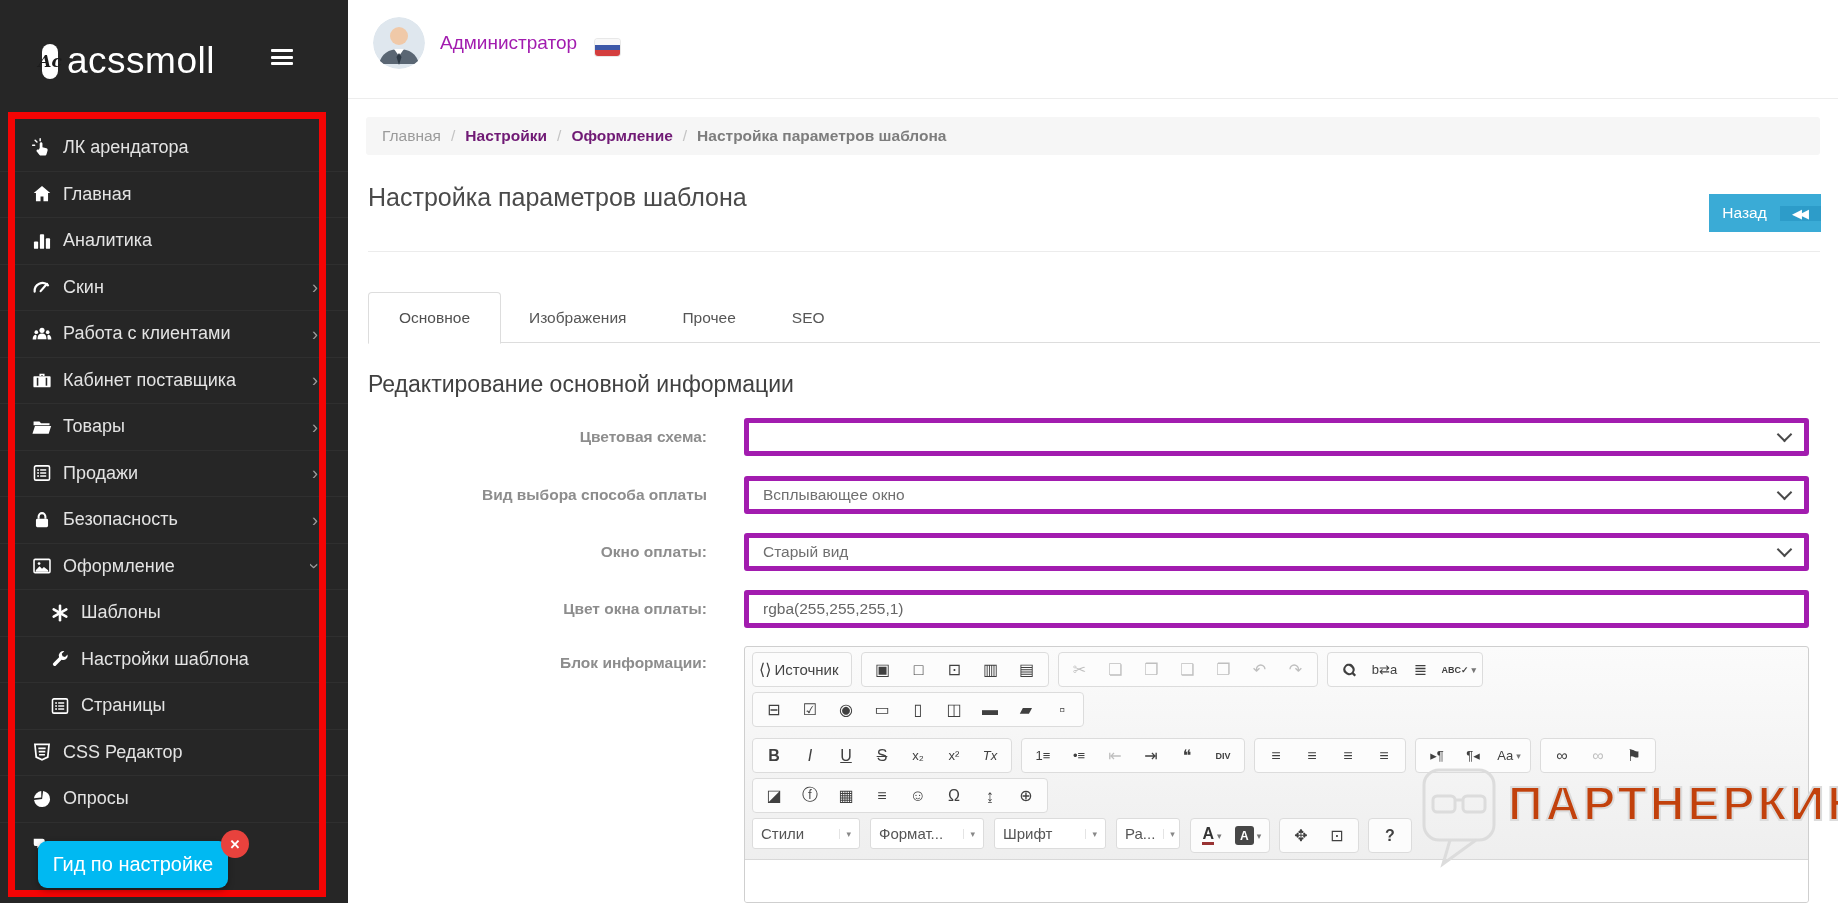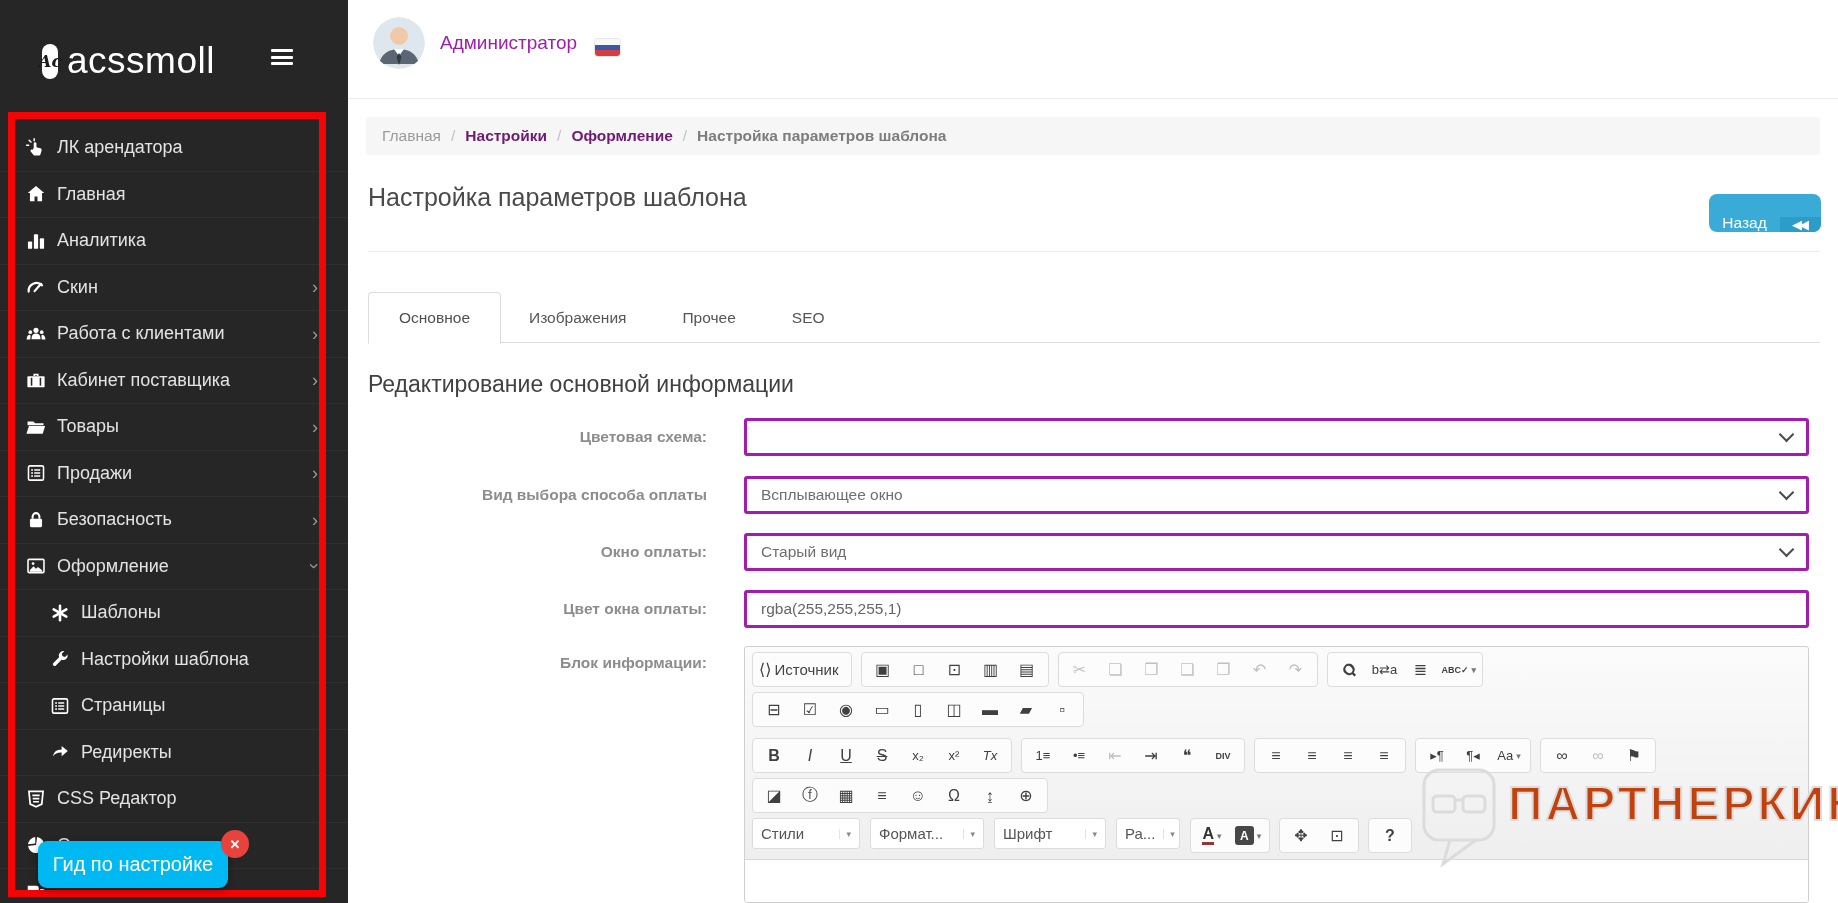--- a/index.html
+++ b/index.html
@@ -9,21 +9,21 @@
   
   .sidebar{position:absolute;left:0;top:0;width:348px;height:903px;background:#262626}
   .logo{position:absolute;left:42px;top:40px;display:flex;align-items:center;cursor:pointer}
   .logo-badge{width:16px;height:35px;background:#fff;border-radius:9px;display:flex;align-items:center;
       justify-content:center;font-family:"DejaVu Serif",serif;font-style:italic;font-weight:bold;
       font-size:17px;color:#1c1c1c}
   .brand{color:#fff;font-size:37px;margin-left:9px;font-weight:400;letter-spacing:.5px}
   .burger{position:absolute;left:271px;top:49px;width:22px;cursor:pointer}
   .burger i{display:block;height:3px;background:#fff;border-radius:1px;margin-bottom:3.5px}
   .menu{position:absolute;left:0;top:125px;width:100%}
-  .mi{height:45.5px;display:flex;align-items:center;padding-left:24px;cursor:pointer;
+  .mi{height:45.5px;display:flex;align-items:center;padding-left:30px;cursor:pointer;
       border-top:1px solid rgba(255,255,255,.045)}
   .mi:first-child{border-top:none}
   .mi .ic{width:24px;height:24px;margin-right:9px;display:flex;align-items:center;justify-content:center;flex:none}
   .mi .lb{color:#e3e3e3;font-size:18px;white-space:nowrap}
   .mi.sub{padding-left:48px}
   .chev{margin-left:auto;margin-right:30px;color:#9a9a9a;font-size:18px;line-height:1}
   .chev.down{transform:rotate(90deg)}
   .red-frame{position:absolute;left:8px;top:112px;width:318px;height:785px;box-sizing:border-box;
       border:7px solid #f40404;pointer-events:none;z-index:6}
   .guide-btn{position:absolute;left:38px;top:841px;width:190px;height:47px;background:#00b9f2;border:none;
@@ -45,37 +45,37 @@
 
   .breadcrumbs{position:absolute;left:18px;top:117px;width:1454px;height:38px;background:#f6f6f6;border-radius:3px;
       display:flex;align-items:center;padding-left:16px;box-sizing:border-box;font-size:15.5px;white-space:nowrap}
   .crumb{color:#9b9b9b;cursor:pointer}
   .crumb.strong{color:#701a75;font-weight:bold}
   .crumb.last{color:#7d7d7d;font-weight:bold;cursor:default}
   .crumb-sep{color:#c3c3c3;margin:0 10px}
 
   .page-title{position:absolute;left:20px;top:183px;font-size:25px;color:#4a4a4a}
   .back-btn{position:absolute;left:1361px;top:194px;width:112px;height:38px;background:#3aabd6;border:none;
-      border-radius:8px;color:#fff;font-size:15.5px;display:flex;align-items:flex-end;cursor:pointer;padding:0;
+      border-radius:0;color:#fff;font-size:15.5px;display:flex;align-items:center;cursor:pointer;padding:0;
       overflow:hidden;font-family:inherit}
   .back-label{flex:1;display:flex;align-items:center;justify-content:center}
   .back-ic{width:38px;background:#2d9cc9;display:flex;align-items:center;justify-content:center;
       font-size:13px;letter-spacing:-3px;padding-right:3px}
   .title-divider{position:absolute;left:20px;top:251px;width:1452px;height:1px;background:#ececec}
 
   .tabs{position:absolute;left:20px;top:292px;height:51px;display:flex;align-items:stretch;z-index:2}
   .tab{padding:0 28px;font-size:15.5px;color:#565656;cursor:pointer;display:flex;align-items:center}
   .tab.active{background:#fff;border:1px solid #ddd;border-bottom:1px solid #fff;border-radius:4px 4px 0 0;
       margin-bottom:-1px;padding:12px 30px;color:#505050}
   .tabs-line{position:absolute;left:20px;top:342px;width:1452px;height:1px;background:#ddd}
 
   .section-title{position:absolute;left:20px;top:371px;font-size:23px;color:#414141}
 
   .form-label{position:absolute;left:20px;width:339px;text-align:right;font-size:15.5px;font-weight:bold;color:#8d8d8d}
-  .field{position:absolute;left:396px;width:1065px;height:38px;box-sizing:border-box;border:3px solid #a21caf;
+  .field{position:absolute;left:396px;width:1065px;height:38px;box-sizing:border-box;border:5px solid #a21caf;
       border-radius:3px;background:#fff;display:flex;align-items:center;padding:0 14px;font-size:15.5px;
       color:#6f6f6f;cursor:pointer}
   .field.inp{cursor:text;color:#666}
   .sel-caret{width:9px;height:9px;border-right:2px solid #4a4a4a;border-bottom:2px solid #4a4a4a;
       transform:rotate(45deg);margin-left:auto;margin-top:-5px;flex:none}
 
   
   .editor{position:absolute;left:396px;top:646px;width:1065px;height:257px;box-sizing:border-box;
       border:1px solid #cfcfcf;border-radius:3px;background:linear-gradient(#fbfbfb,#ececec);overflow:hidden}
   .toolbar{padding:5px 7px}
@@ -280,28 +280,20 @@
                 <circle cx="7.7" cy="12" r="1"></circle>
                 <circle cx="7.7" cy="15.3" r="1"></circle>
                 <rect x="10" y="7.9" width="6.6" height="1.6"></rect>
                 <rect x="10" y="11.2" width="6.6" height="1.6"></rect>
                 <rect x="10" y="14.5" width="6.6" height="1.6"></rect>
               </g>
             </svg>
           </span>
           <span class="lb">Страницы</span>
         </div>
-        <div class="mi sub">
-          <span class="ic">
-            <svg width="22" height="22" viewBox="0 0 24 24">
-              <path fill="#fff" d="M13.8 9.2V5.5L20.5 11l-6.7 5.5v-3.9c-4.3-.2-7.2 1-9.4 4 .7-4.6 3.8-7.3 9.4-7.4z"></path>
-            </svg>
-          </span>
-          <span class="lb">Редиректы</span>
-        </div>
         <div class="mi">
           <span class="ic">
             <svg width="22" height="22" viewBox="0 0 24 24">
               <g fill="none" stroke="#fff" stroke-width="1.9">
                 <path d="M4.3 3.8h15.4l-1.4 13.8-6.3 2.8-6.3-2.8z"></path>
                 <path d="M8 8h8M8.4 11.5h7.2M8.8 15h6.4"></path>
               </g>
             </svg>
           </span>
           <span class="lb">CSS Редактор</span>

